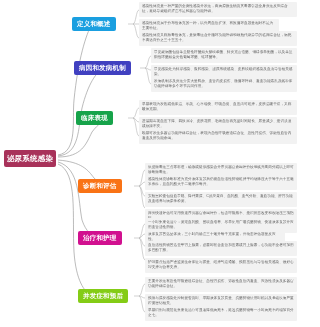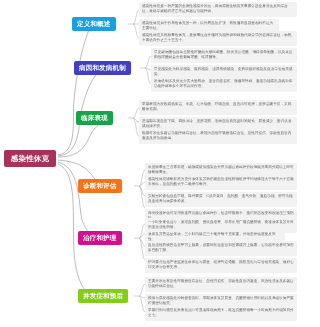--- a/index.html
+++ b/index.html
@@ -100,21 +100,21 @@
       <path d="M139,238 C142,238 142,246 145,246"></path>
       <path d="M139,238 C142,238 142,260 145,260"></path>
 
       <path d="M134,296 L139,296"></path>
       <path d="M139,296 C142,296 142,284 145,284"></path>
       <path d="M139,296 C142,296 142,298 145,298"></path>
       <path d="M139,296 C142,296 142,312 145,312"></path>
     </g>
   </svg>
 
-  <div class="root" id="root-node" style="background: rgb(168, 50, 90);">感染性休克</div>
+  <div class="root" id="root-node" style="background: rgb(168, 50, 90);">泌尿系统感染</div>
 
   <div class="branch" style="left: 72px; top: 17px; background: rgb(26, 159, 224);">定义和概述</div>
   <div class="leaf" style="left:139px;top:2px;width:158px;">感染性休克是一种严重的全身性感染并发症，由病原微生物及其毒素引起全身炎症反应综合征，最终导致组织灌注不足和器官功能障碍。</div>
   <div class="leaf" style="left:139px;top:19px;width:140px;">感染性休克属于分布性休克的一种，以外周血管扩张、有效循环血容量相对不足为主要特征。</div>
   <div class="leaf" style="left:139px;top:31px;width:158px;">感染性休克又称脓毒性休克，是脓毒症合并循环功能障碍和细胞代谢异常的临床综合征，病死率高达百分之三十至五十。</div>
 
   <div class="branch" style="left: 74px; top: 61px; background: rgb(64, 64, 192);">病因和发病机制</div>
   <div class="leaf" style="left:151px;top:48px;width:146px;">常见致病菌包括革兰阴性杆菌如大肠埃希菌、肺炎克雷伯菌、铜绿假单胞菌，以及革兰阳性球菌如金黄色葡萄球菌、链球菌等。</div>
   <div class="leaf" style="left:151px;top:65px;width:146px;">常见感染灶为肺部感染、腹腔感染、泌尿系统感染、皮肤软组织感染及血流导管相关感染。</div>
   <div class="leaf" style="left:151px;top:77px;width:146px;">发病机制涉及炎症介质大量释放、血管内皮损伤、微循环障碍、凝血功能紊乱及线粒体功能障碍等多个环节共同作用。</div>

